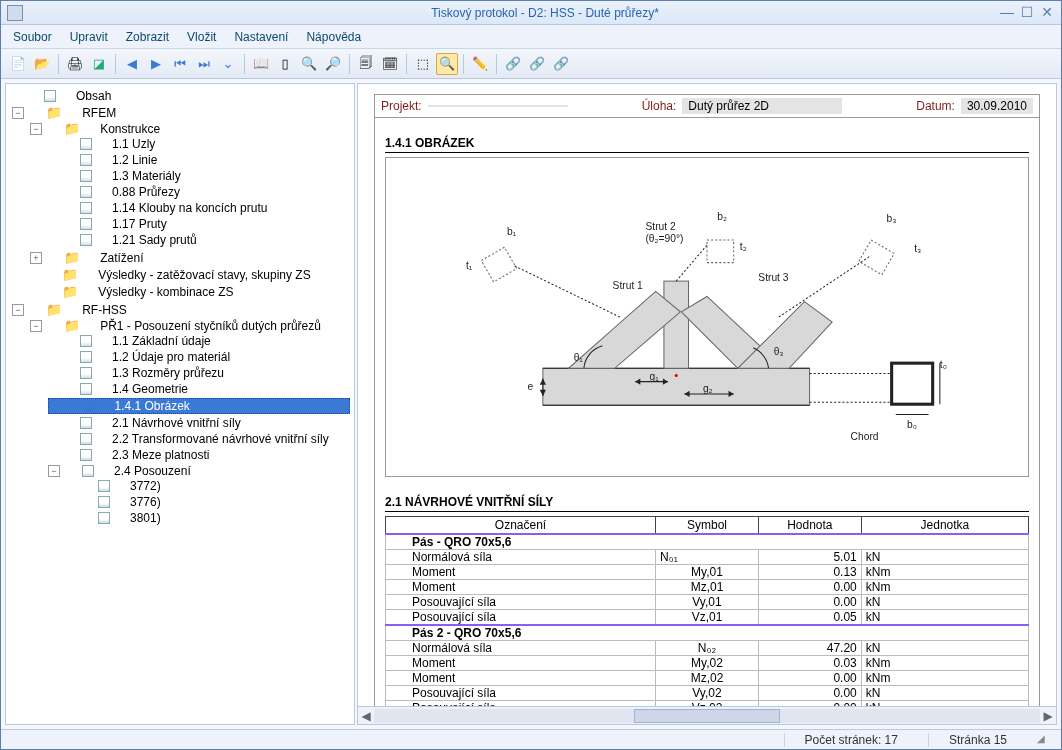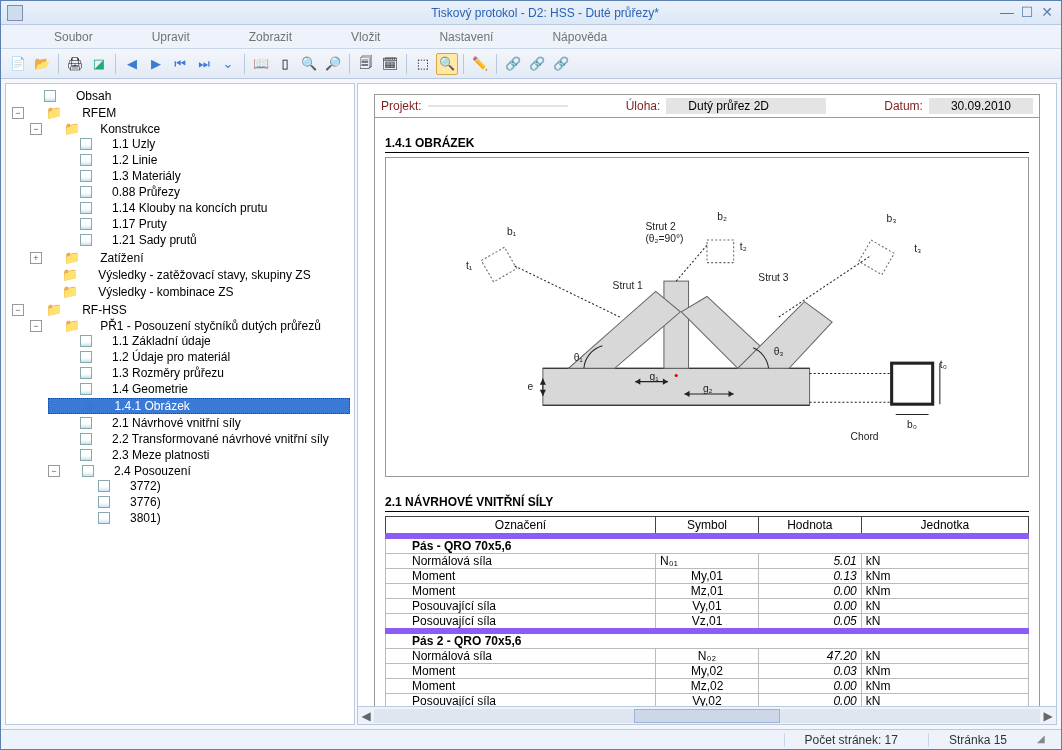--- a/index.html
+++ b/index.html
@@ -4,21 +4,21 @@
 <style>
 *{box-sizing:border-box;margin:0;padding:0;font-family:"Segoe UI",Tahoma,sans-serif;font-size:12px;}
 body{background:#f0f0f0;overflow:hidden;}
 .window{width:1062px;height:750px;background:#f5f7fc;border:1px solid #5a7fb0;display:flex;flex-direction:column;}
 .titlebar{height:24px;background:linear-gradient(#eaf1fb,#dce8f7);display:flex;align-items:center;border-bottom:1px solid #b8c8df;position:relative;}
 .titlebar-icon{width:16px;height:16px;margin:0 6px;display:inline-block;background:#cde;border:1px solid #88a;}
 .titlebar-title{flex:1;text-align:center;color:#2862b3;font-weight:500;}
 .titlebar-btns{position:absolute;right:6px;top:4px;display:flex;gap:4px;}
 .titlebar-btns span{width:16px;height:14px;display:inline-flex;align-items:center;justify-content:center;color:#5a7bb0;cursor:pointer;font-size:14px;line-height:1;}
 .menubar{height:24px;background:#eef2fa;display:flex;align-items:center;padding:0 12px;gap:18px;border-bottom:1px solid #c8d6ea;}
-.menubar span{color:#737373;cursor:pointer;margin-left:41px;}
+.menubar span{color:#0c4a6e;cursor:pointer;}
 .toolbar{height:30px;background:linear-gradient(#f3f6fb,#e4ebf6);display:flex;align-items:center;padding:0 6px;gap:2px;border-bottom:1px solid #b8c8df;}
 .tbtn{width:22px;height:22px;display:inline-flex;align-items:center;justify-content:center;border:1px solid transparent;border-radius:2px;cursor:pointer;font-size:13px;}
 .tbtn.active{background:#ffe8a8;border-color:#d6a83e;}
 .tsep{width:1px;height:20px;background:#b8c8df;margin:0 3px;}
 .body{flex:1;display:flex;padding:4px;gap:2px;overflow:hidden;}
 .tree{width:350px;background:#fff;border:1px solid #b8c8df;overflow:auto;padding:4px;}
 .tree ul{list-style:none;padding-left:18px;}
 .tree>ul{padding-left:2px;}
 .tree li{white-space:nowrap;padding:1px 0;}
 .node{display:flex;align-items:center;gap:20px;cursor:pointer;}
@@ -27,32 +27,32 @@
 .ico-folder{color:#d9a93e;font-size:13px;}
 .ico-folder-red{color:#c03a30;font-size:13px;}
 .ico-sheet{width:12px;height:12px;border:1px solid #8aa;background:linear-gradient(#fff 60%,#cde);display:inline-block;}
 .ico-eye{color:#3a79c9;font-size:12px;}
 .node.selected{background:#3a79d6;color:#fff;border:1px dotted #1a4890;padding:0 3px;}
 .preview{flex:1;display:flex;flex-direction:column;background:#fff;border:1px solid #b8c8df;position:relative;}
 .preview-canvas{flex:1;background:#fff;overflow:auto;padding:10px 16px 0 16px;}
 .page{background:#fff;border:1px solid #999;padding:0;}
 .page-head{display:flex;align-items:center;gap:6px;padding:3px 6px;border-bottom:1px solid #999;font-size:11px;}
 .page-head .field-label{color:#7f1d1d;}
-.page-head .field-val{background:#e4e4e4;padding:1px 22px;min-width:60px;display:inline-block;}
+.page-head .field-val{background:#e4e4e4;padding:1px 6px;min-width:60px;display:inline-block;}
 .page-head .spacer{flex:1;}
 .sect{margin:18px 10px 6px 10px;}
 .sect-title{font-weight:bold;border-bottom:1px solid #000;padding-bottom:2px;margin-bottom:4px;font-size:12px;}
 .diagram{border:1px solid #999;background:#fff;height:320px;display:flex;align-items:center;justify-content:center;position:relative;}
 .diagram svg{width:100%;height:100%;}
 .dlabel{font-size:10px;fill:#222;}
 table.forces{width:100%;border-collapse:collapse;font-size:9px;}
 table.forces th{border:1px solid #444;background:#fff;font-weight:normal;padding:1px 4px;text-align:center;}
 table.forces td{border:1px solid #bbb;padding:0 4px;}
-table.forces .grp td{font-weight:bold;background:#fff;border-top:6px solid #8b5cf6;}
-table.forces td.v{text-align:right;font-style:italic;}
+table.forces .grp td{font-weight:bold;background:#fff;border-top:2px solid #8b5cf6;}
+table.forces td.v{text-align:right;}
 .hscroll{height:18px;background:#eef2fa;border-top:1px solid #b8c8df;display:flex;align-items:center;}
 .hscroll .arrow{width:16px;text-align:center;color:#666;}
 .hscroll .track{flex:1;background:#e0e6f0;height:14px;position:relative;}
 .hscroll .thumb{position:absolute;left:39%;width:22%;height:100%;background:#cdd7e8;border:1px solid #9fb3d6;}
 .status{height:20px;background:#eef2fa;border-top:1px solid #b8c8df;display:flex;align-items:center;justify-content:flex-end;padding:0 10px;gap:30px;}
 .status div{border-left:1px solid #c8d6ea;padding-left:20px;color:#333;}
 .resize{width:14px;height:14px;color:#888;font-size:10px;}
 </style>
 </head>
 <body>

